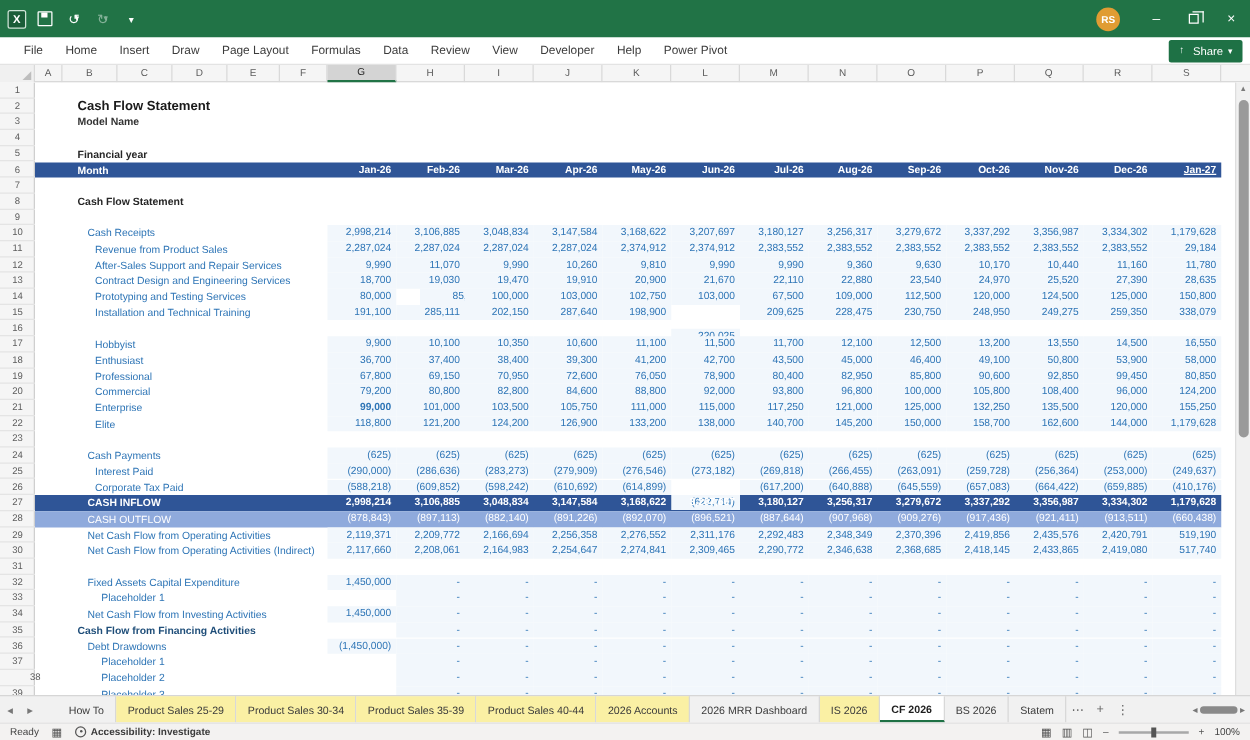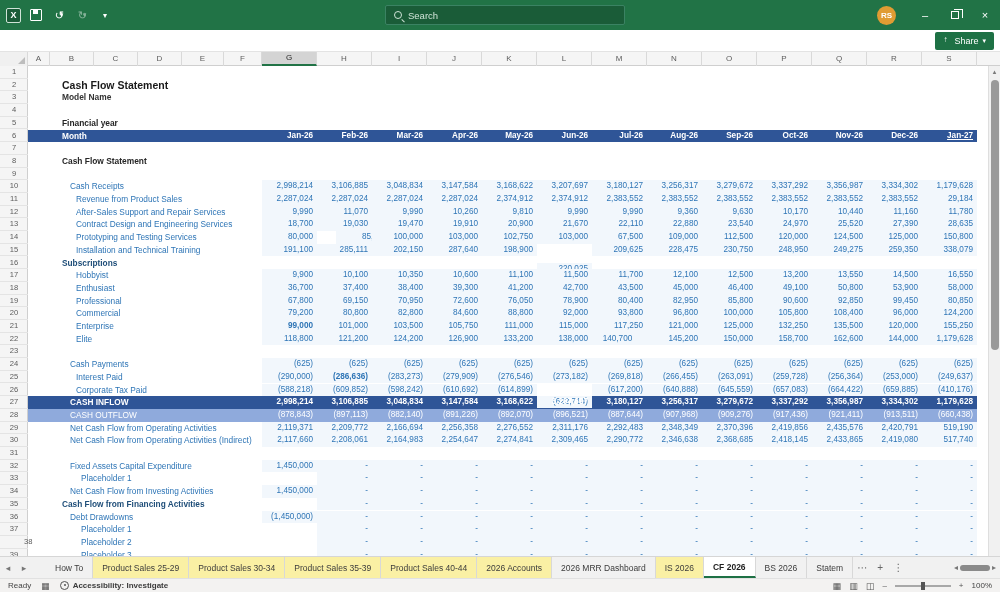--- a/index.html
+++ b/index.html
@@ -94,35 +94,45 @@
       <div class="appicon">X</div>
       <div class="ic">
           <span class="saveicon"></span>
         </div>
       <div class="ic">↺<span class="caret">▾</span></div>
       <div class="ic dim">↻<span class="caret">▾</span></div>
       <div class="ic">
           <span style="font-size:8px;">▾</span>
         </div>
     </div>
-    <div class="searchbox">
-      <span class="mag"></span>
-      <span>Search</span>
-    </div>
     <div class="tb-right">
       <div class="avatar">RS</div>
       <div class="winbtn">–</div>
       <div class="winbtn">
           <span class="restore-glyph"></span>
         </div>
       <div class="winbtn">×</div>
     </div>
   </div>
 
   <div class="ribbon">
+    <div id="ribbon-tabs" style="display:flex;">
+        <div class="rtab">File</div>
+        <div class="rtab">Home</div>
+        <div class="rtab">Insert</div>
+        <div class="rtab">Draw</div>
+        <div class="rtab">Page Layout</div>
+        <div class="rtab">Formulas</div>
+        <div class="rtab">Data</div>
+        <div class="rtab">Review</div>
+        <div class="rtab">View</div>
+        <div class="rtab">Developer</div>
+        <div class="rtab">Help</div>
+        <div class="rtab">Power Pivot</div>
+      </div>
     <div class="share-btn">
       <span class="share-arrow"></span>
       <span>Share</span>
       <span style="font-size:7px;">▾</span>
     </div>
   </div>
 
   <div class="colhdr" id="colhdr">
       <div class="ch corner" style="width: 28px;"></div>
       <div class="ch" style="width: 22px;">A</div>
@@ -306,23 +316,20 @@
         <span class="cell tint" style="left: 482px; line-height: 12.7px; height: 12.7px;">198,900</span>
         <span class="cell tint" style="left: 537px; line-height: 12.7px; height: 12.7px; margin-top: 19px;">220,025</span>
         <span class="cell tint" style="left: 592px; line-height: 12.7px; height: 12.7px;">209,625</span>
         <span class="cell tint" style="left: 647px; line-height: 12.7px; height: 12.7px;">228,475</span>
         <span class="cell tint" style="left: 702px; line-height: 12.7px; height: 12.7px;">230,750</span>
         <span class="cell tint" style="left: 757px; line-height: 12.7px; height: 12.7px;">248,950</span>
         <span class="cell tint" style="left: 812px; line-height: 12.7px; height: 12.7px;">249,275</span>
         <span class="cell tint" style="left: 867px; line-height: 12.7px; height: 12.7px;">259,350</span>
         <span class="cell tint" style="left: 922px; line-height: 12.7px; height: 12.7px;">338,079</span>
       </div>
-      <div class="grow s-sec" style="top: 190.5px; height: 12.7px;">
-        <span class="lbl" style="left: 62px; line-height: 12.7px;">Subscriptions</span>
-      </div>
       <div class="grow s-l2" style="top: 203.2px; height: 12.7px;">
         <span class="lbl" style="left: 76px; line-height: 12.7px;">Hobbyist</span>
         <span class="cell tint" style="left: 262px; line-height: 12.7px; height: 12.7px;">9,900</span>
         <span class="cell tint" style="left: 317px; line-height: 12.7px; height: 12.7px;">10,100</span>
         <span class="cell tint" style="left: 372px; line-height: 12.7px; height: 12.7px;">10,350</span>
         <span class="cell tint" style="left: 427px; line-height: 12.7px; height: 12.7px;">10,600</span>
         <span class="cell tint" style="left: 482px; line-height: 12.7px; height: 12.7px;">11,100</span>
         <span class="cell tint" style="left: 537px; line-height: 12.7px; height: 12.7px;">11,500</span>
         <span class="cell tint" style="left: 592px; line-height: 12.7px; height: 12.7px;">11,700</span>
         <span class="cell tint" style="left: 647px; line-height: 12.7px; height: 12.7px;">12,100</span>
@@ -397,21 +404,21 @@
         <span class="cell tint" style="left: 922px; line-height: 12.7px; height: 12.7px;">155,250</span>
       </div>
       <div class="grow s-l2" style="top: 266.7px; height: 12.7px;">
         <span class="lbl" style="left: 76px; line-height: 12.7px;">Elite</span>
         <span class="cell tint" style="left: 262px; line-height: 12.7px; height: 12.7px;">118,800</span>
         <span class="cell tint" style="left: 317px; line-height: 12.7px; height: 12.7px;">121,200</span>
         <span class="cell tint" style="left: 372px; line-height: 12.7px; height: 12.7px;">124,200</span>
         <span class="cell tint" style="left: 427px; line-height: 12.7px; height: 12.7px;">126,900</span>
         <span class="cell tint" style="left: 482px; line-height: 12.7px; height: 12.7px;">133,200</span>
         <span class="cell tint" style="left: 537px; line-height: 12.7px; height: 12.7px;">138,000</span>
-        <span class="cell tint" style="left: 592px; line-height: 12.7px; height: 12.7px; text-align: center;">140,700</span>
+        <span class="cell tint" style="left: 592px; line-height: 12.7px; height: 12.7px;">140,700</span>
         <span class="cell tint" style="left: 647px; line-height: 12.7px; height: 12.7px;">145,200</span>
         <span class="cell tint" style="left: 702px; line-height: 12.7px; height: 12.7px;">150,000</span>
         <span class="cell tint" style="left: 757px; line-height: 12.7px; height: 12.7px;">158,700</span>
         <span class="cell tint" style="left: 812px; line-height: 12.7px; height: 12.7px;">162,600</span>
         <span class="cell tint" style="left: 867px; line-height: 12.7px; height: 12.7px;">144,000</span>
         <span class="cell tint" style="left: 922px; line-height: 12.7px; height: 12.7px;">1,179,628</span>
       </div>
       <div class="grow s-l1" style="top: 292.1px; height: 12.7px;">
         <span class="lbl" style="left: 70px; line-height: 12.7px;">Cash Payments</span>
         <span class="cell tint" style="left: 262px; line-height: 12.7px; height: 12.7px;">(625)</span>
@@ -424,21 +431,21 @@
         <span class="cell tint" style="left: 647px; line-height: 12.7px; height: 12.7px;">(625)</span>
         <span class="cell tint" style="left: 702px; line-height: 12.7px; height: 12.7px;">(625)</span>
         <span class="cell tint" style="left: 757px; line-height: 12.7px; height: 12.7px;">(625)</span>
         <span class="cell tint" style="left: 812px; line-height: 12.7px; height: 12.7px;">(625)</span>
         <span class="cell tint" style="left: 867px; line-height: 12.7px; height: 12.7px;">(625)</span>
         <span class="cell tint" style="left: 922px; line-height: 12.7px; height: 12.7px;">(625)</span>
       </div>
       <div class="grow s-l2" style="top: 304.8px; height: 12.7px;">
         <span class="lbl" style="left: 76px; line-height: 12.7px;">Interest Paid</span>
         <span class="cell tint" style="left: 262px; line-height: 12.7px; height: 12.7px;">(290,000)</span>
-        <span class="cell tint" style="left: 317px; line-height: 12.7px; height: 12.7px; font-weight: bold;">(286,636)</span>
+        <span class="cell tint" style="left: 317px; line-height: 12.7px; height: 12.7px;">(286,636)</span>
         <span class="cell tint" style="left: 372px; line-height: 12.7px; height: 12.7px;">(283,273)</span>
         <span class="cell tint" style="left: 427px; line-height: 12.7px; height: 12.7px;">(279,909)</span>
         <span class="cell tint" style="left: 482px; line-height: 12.7px; height: 12.7px;">(276,546)</span>
         <span class="cell tint" style="left: 537px; line-height: 12.7px; height: 12.7px;">(273,182)</span>
         <span class="cell tint" style="left: 592px; line-height: 12.7px; height: 12.7px;">(269,818)</span>
         <span class="cell tint" style="left: 647px; line-height: 12.7px; height: 12.7px;">(266,455)</span>
         <span class="cell tint" style="left: 702px; line-height: 12.7px; height: 12.7px;">(263,091)</span>
         <span class="cell tint" style="left: 757px; line-height: 12.7px; height: 12.7px;">(259,728)</span>
         <span class="cell tint" style="left: 812px; line-height: 12.7px; height: 12.7px;">(256,364)</span>
         <span class="cell tint" style="left: 867px; line-height: 12.7px; height: 12.7px;">(253,000)</span>

